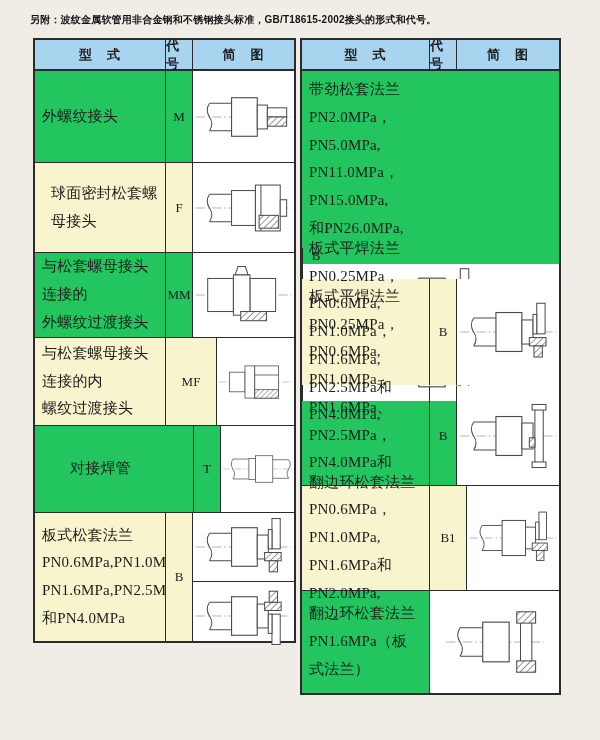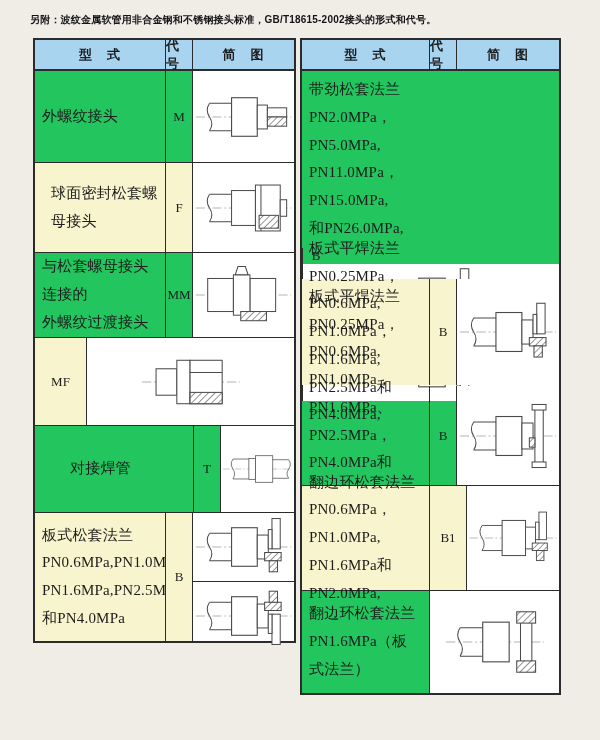--- a/index.html
+++ b/index.html
@@ -139,20 +139,22 @@
               <rect x="16" y="18" width="28" height="36" fill="#fff" stroke="#4a4a4a" stroke-width="1.1"></rect>
               <rect x="62" y="18" width="28" height="36" fill="#fff" stroke="#4a4a4a" stroke-width="1.1"></rect>
               <rect x="44" y="14" width="18" height="44" fill="#fff" stroke="#4a4a4a" stroke-width="1.1"></rect>
               <path d="M46,14 L49,5 H57 L60,14 Z" fill="#fff" stroke="#4a4a4a" stroke-width="1.1"></path>
               <rect x="52" y="54" width="28" height="10" fill="url(#h3)" stroke="#4a4a4a" stroke-width="1.1"></rect>
             </svg>
           </div>
         </div>
       </div>
       <div class="row hl" style="height: 88px;">
+        <div class="cell type" style="width: 130px;">与松套螺母接头连接的内
+螺纹过渡接头</div>
         <div class="cell code" style="width: 51px;">MF</div>
         <div class="cell diag">
           <div class="diag-box">
             <svg width="104" height="68" viewBox="0 0 110 72">
               <defs>
                 <pattern id="h4" width="5" height="5" patternUnits="userSpaceOnUse" patternTransform="rotate(45)">
                   <rect width="5" height="5" fill="#fff"></rect>
                   <line x1="0" y1="0" x2="0" y2="5" stroke="#5d5d5d" stroke-width="1.4"></line>
                 </pattern>
               </defs>

